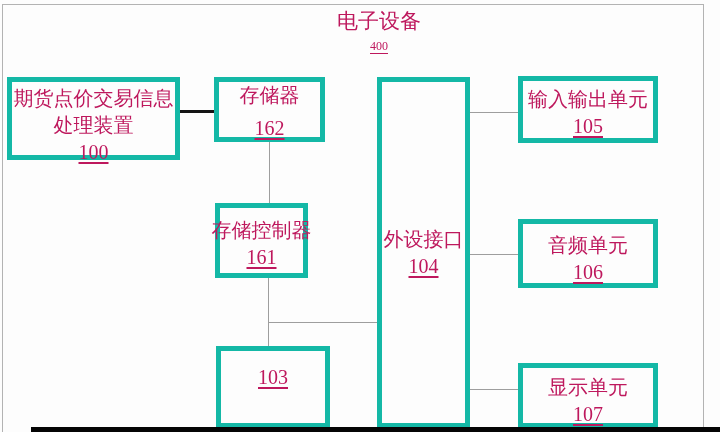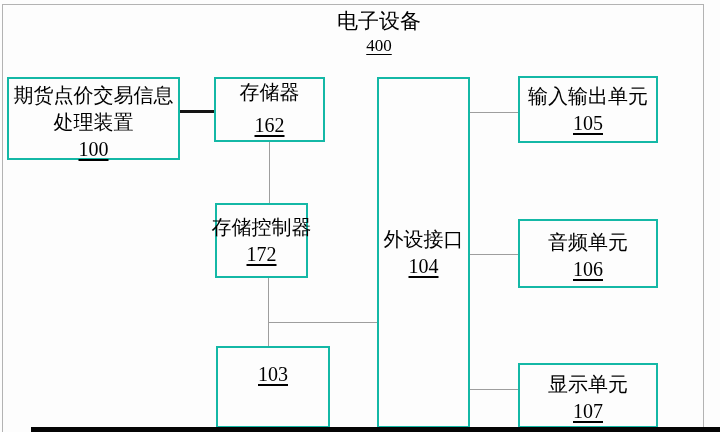--- a/index.html
+++ b/index.html
@@ -1,34 +1,34 @@
 <!DOCTYPE html>
 <html><head>
 <meta charset="utf-8">
 <style>
   html,body{margin:0;padding:0;background:#ffffff;}
   .stage{
     position:relative;width:720px;height:432px;overflow:hidden;
     background:#fdfdfd;
     font-family:"Liberation Serif","DejaVu Serif",serif;
-    color:#000000;
+    color:#be185d;
   }
   .frame{
     position:absolute;left:2px;top:4px;width:700px;height:428px;
     border-left:1px solid #b3b3b3;border-top:1px solid #b3b3b3;border-right:1px solid #b3b3b3;
   }
   .title{
     position:absolute;left:318px;top:9px;width:122px;text-align:center;
   }
   .title .t-label{font-size:21px;line-height:24px;white-space:nowrap;}
-  .title .t-ref{font-size:17px;line-height:22px;margin-top:2px;
+  .title .t-ref{font-size:12px;line-height:22px;margin-top:2px;
     text-decoration:underline;text-underline-offset:3px;}
   .node{
     position:absolute;box-sizing:border-box;
-    border:2px solid #14b8a6;background:#fdfdfd;
+    border:5px solid #14b8a6;background:#fdfdfd;
     display:flex;flex-direction:column;align-items:center;
     text-align:center;
   }
   .nl{font-size:20px;line-height:27px;white-space:nowrap;}
   .nref{font-size:20px;line-height:27px;text-decoration:underline;text-underline-offset:3px;}
   .n100{left:7px;top:77px;width:173px;height:83px;padding-top:3px;}
   .n101{left:214px;top:77px;width:111px;height:65px;padding-top:0;gap:6px;}
   .n102{left:215px;top:203px;width:93px;height:75px;padding-top:9px;}
   .n103{left:216px;top:346px;width:114px;height:82px;padding-top:13px;}
   .n104{left:377px;top:77px;width:93px;height:351px;justify-content:center;}
@@ -63,21 +63,21 @@
     <div class="nref">100</div>
   </div>
 
   <div class="node n101">
     <div class="nl">存储器</div>
     <div class="nref">162</div>
   </div>
 
   <div class="node n102">
     <div class="nl">存储控制器</div>
-    <div class="nref">172</div>
+    <div class="nref">161</div>
   </div>
 
   <div class="node n103">
     <div class="nref">103</div>
   </div>
 
   <div class="node n104">
     <div class="nl">外设接口</div>
     <div class="nref">104</div>
   </div>

